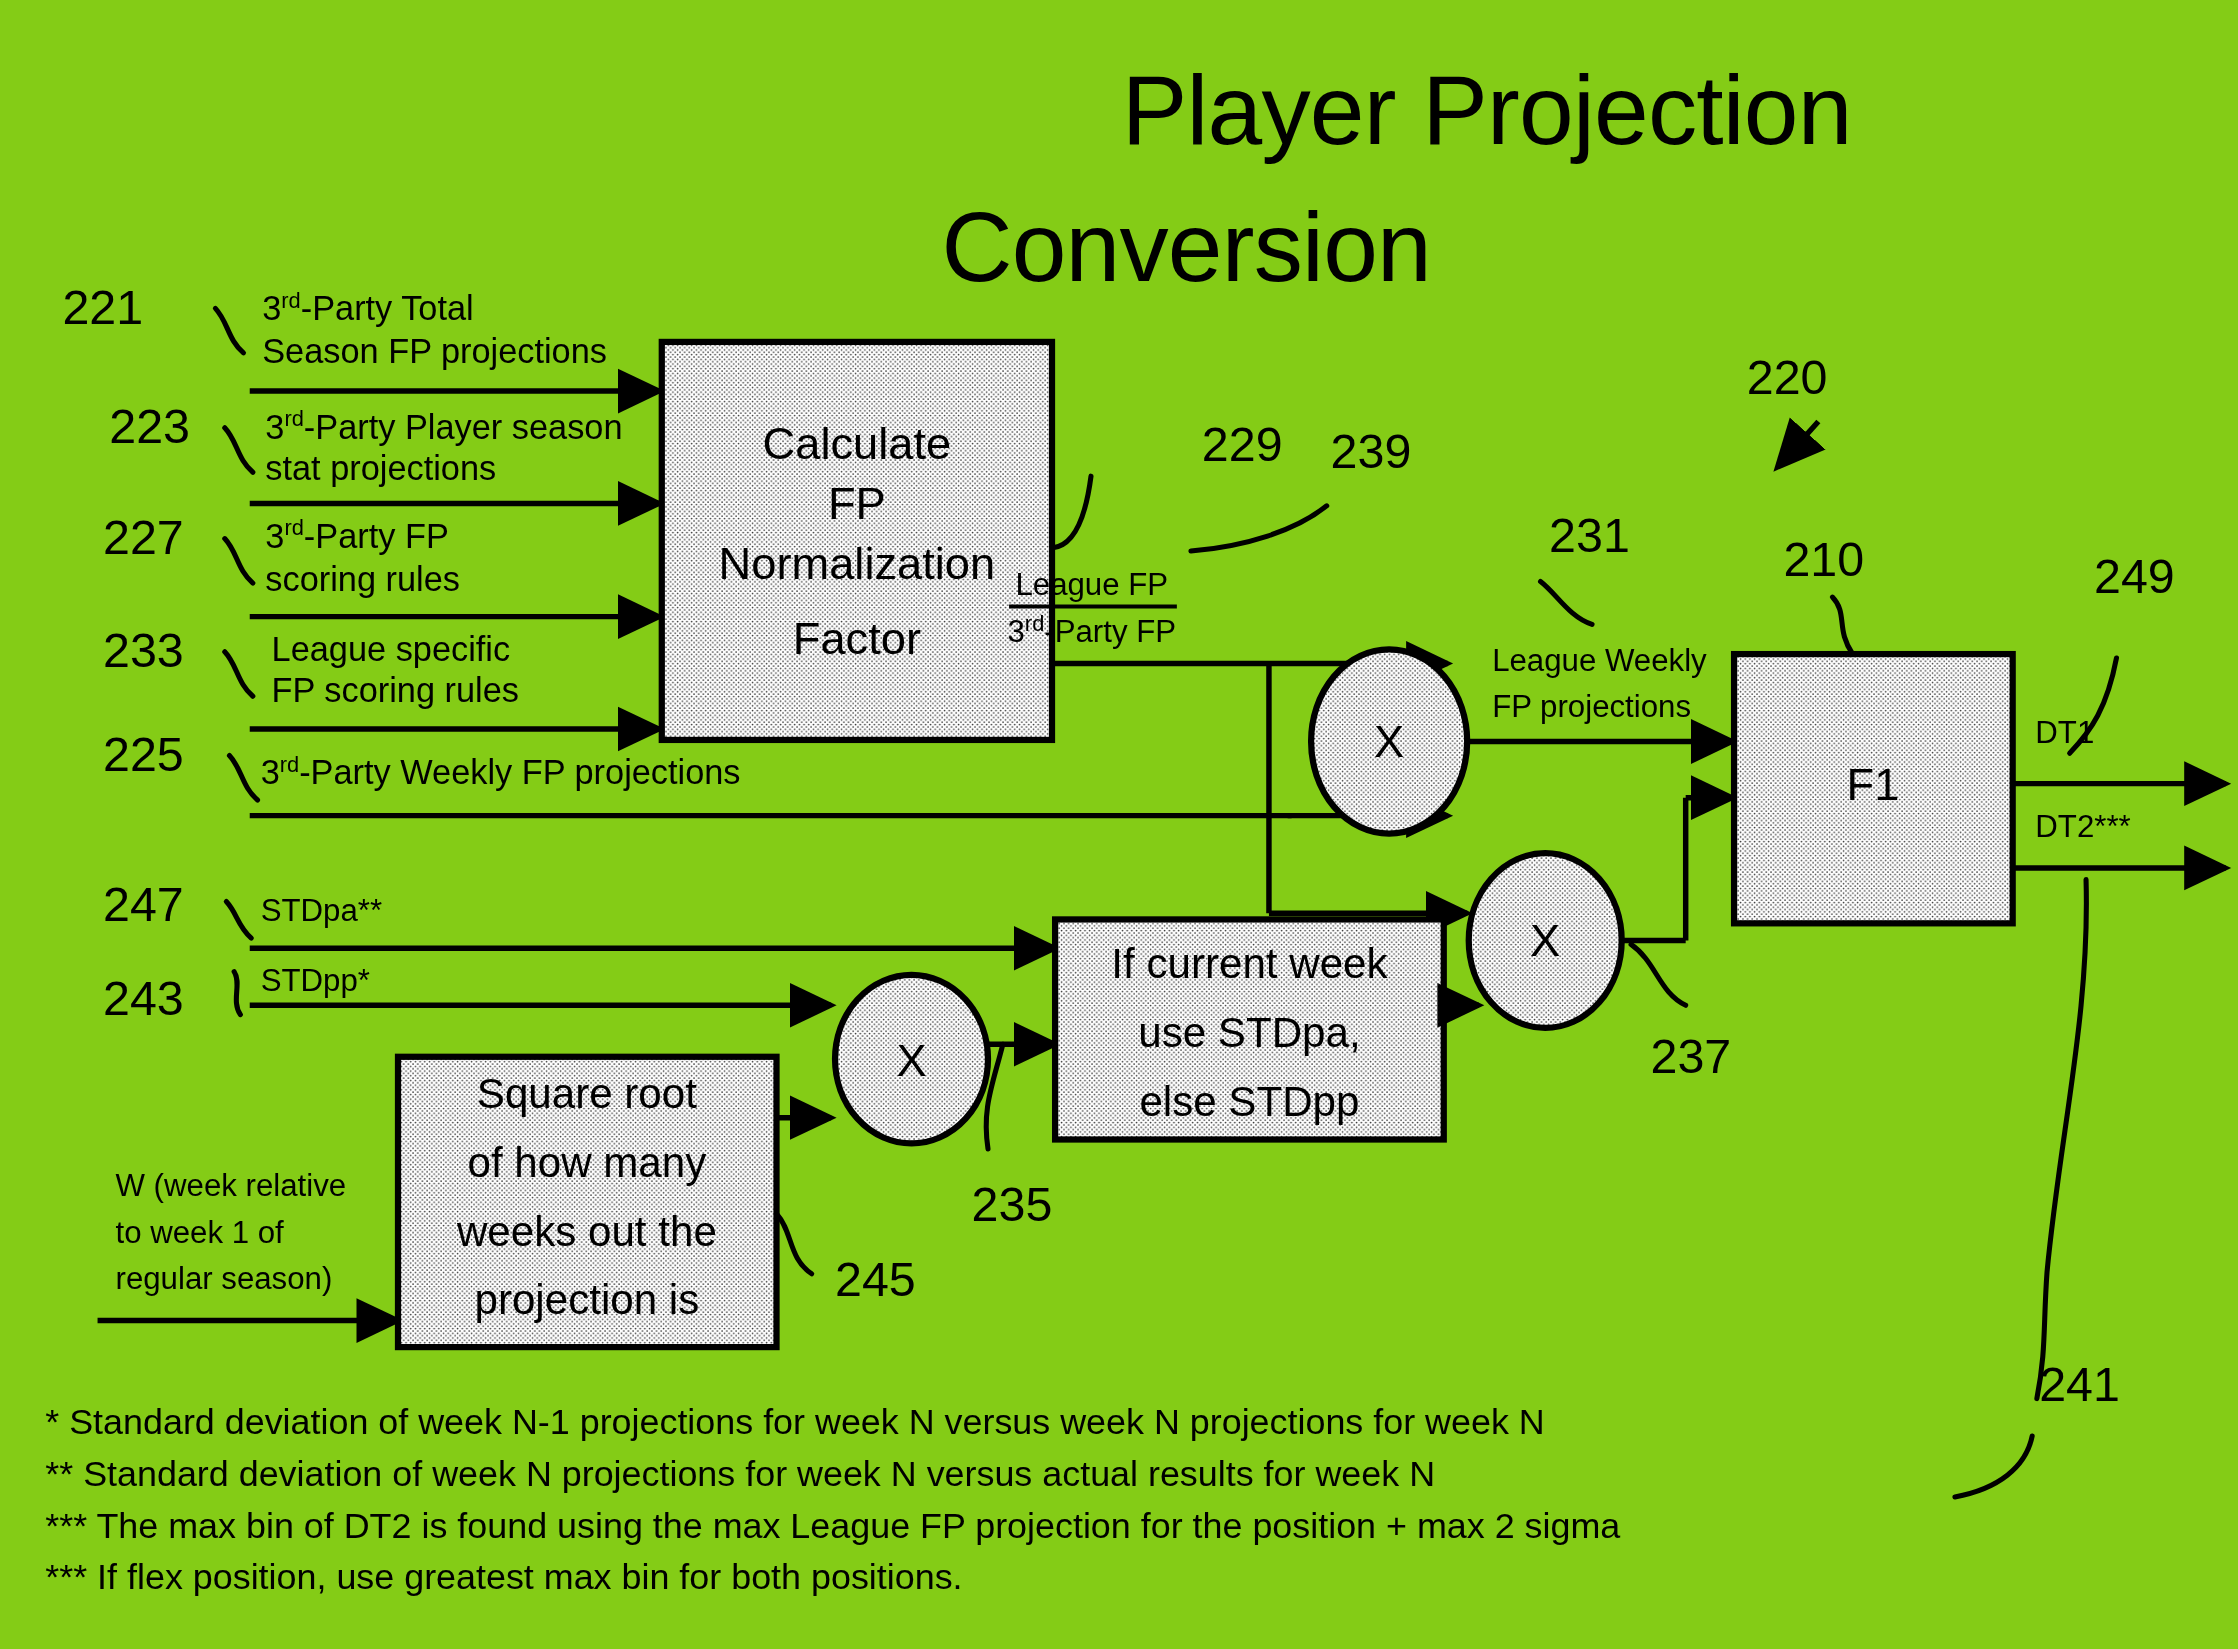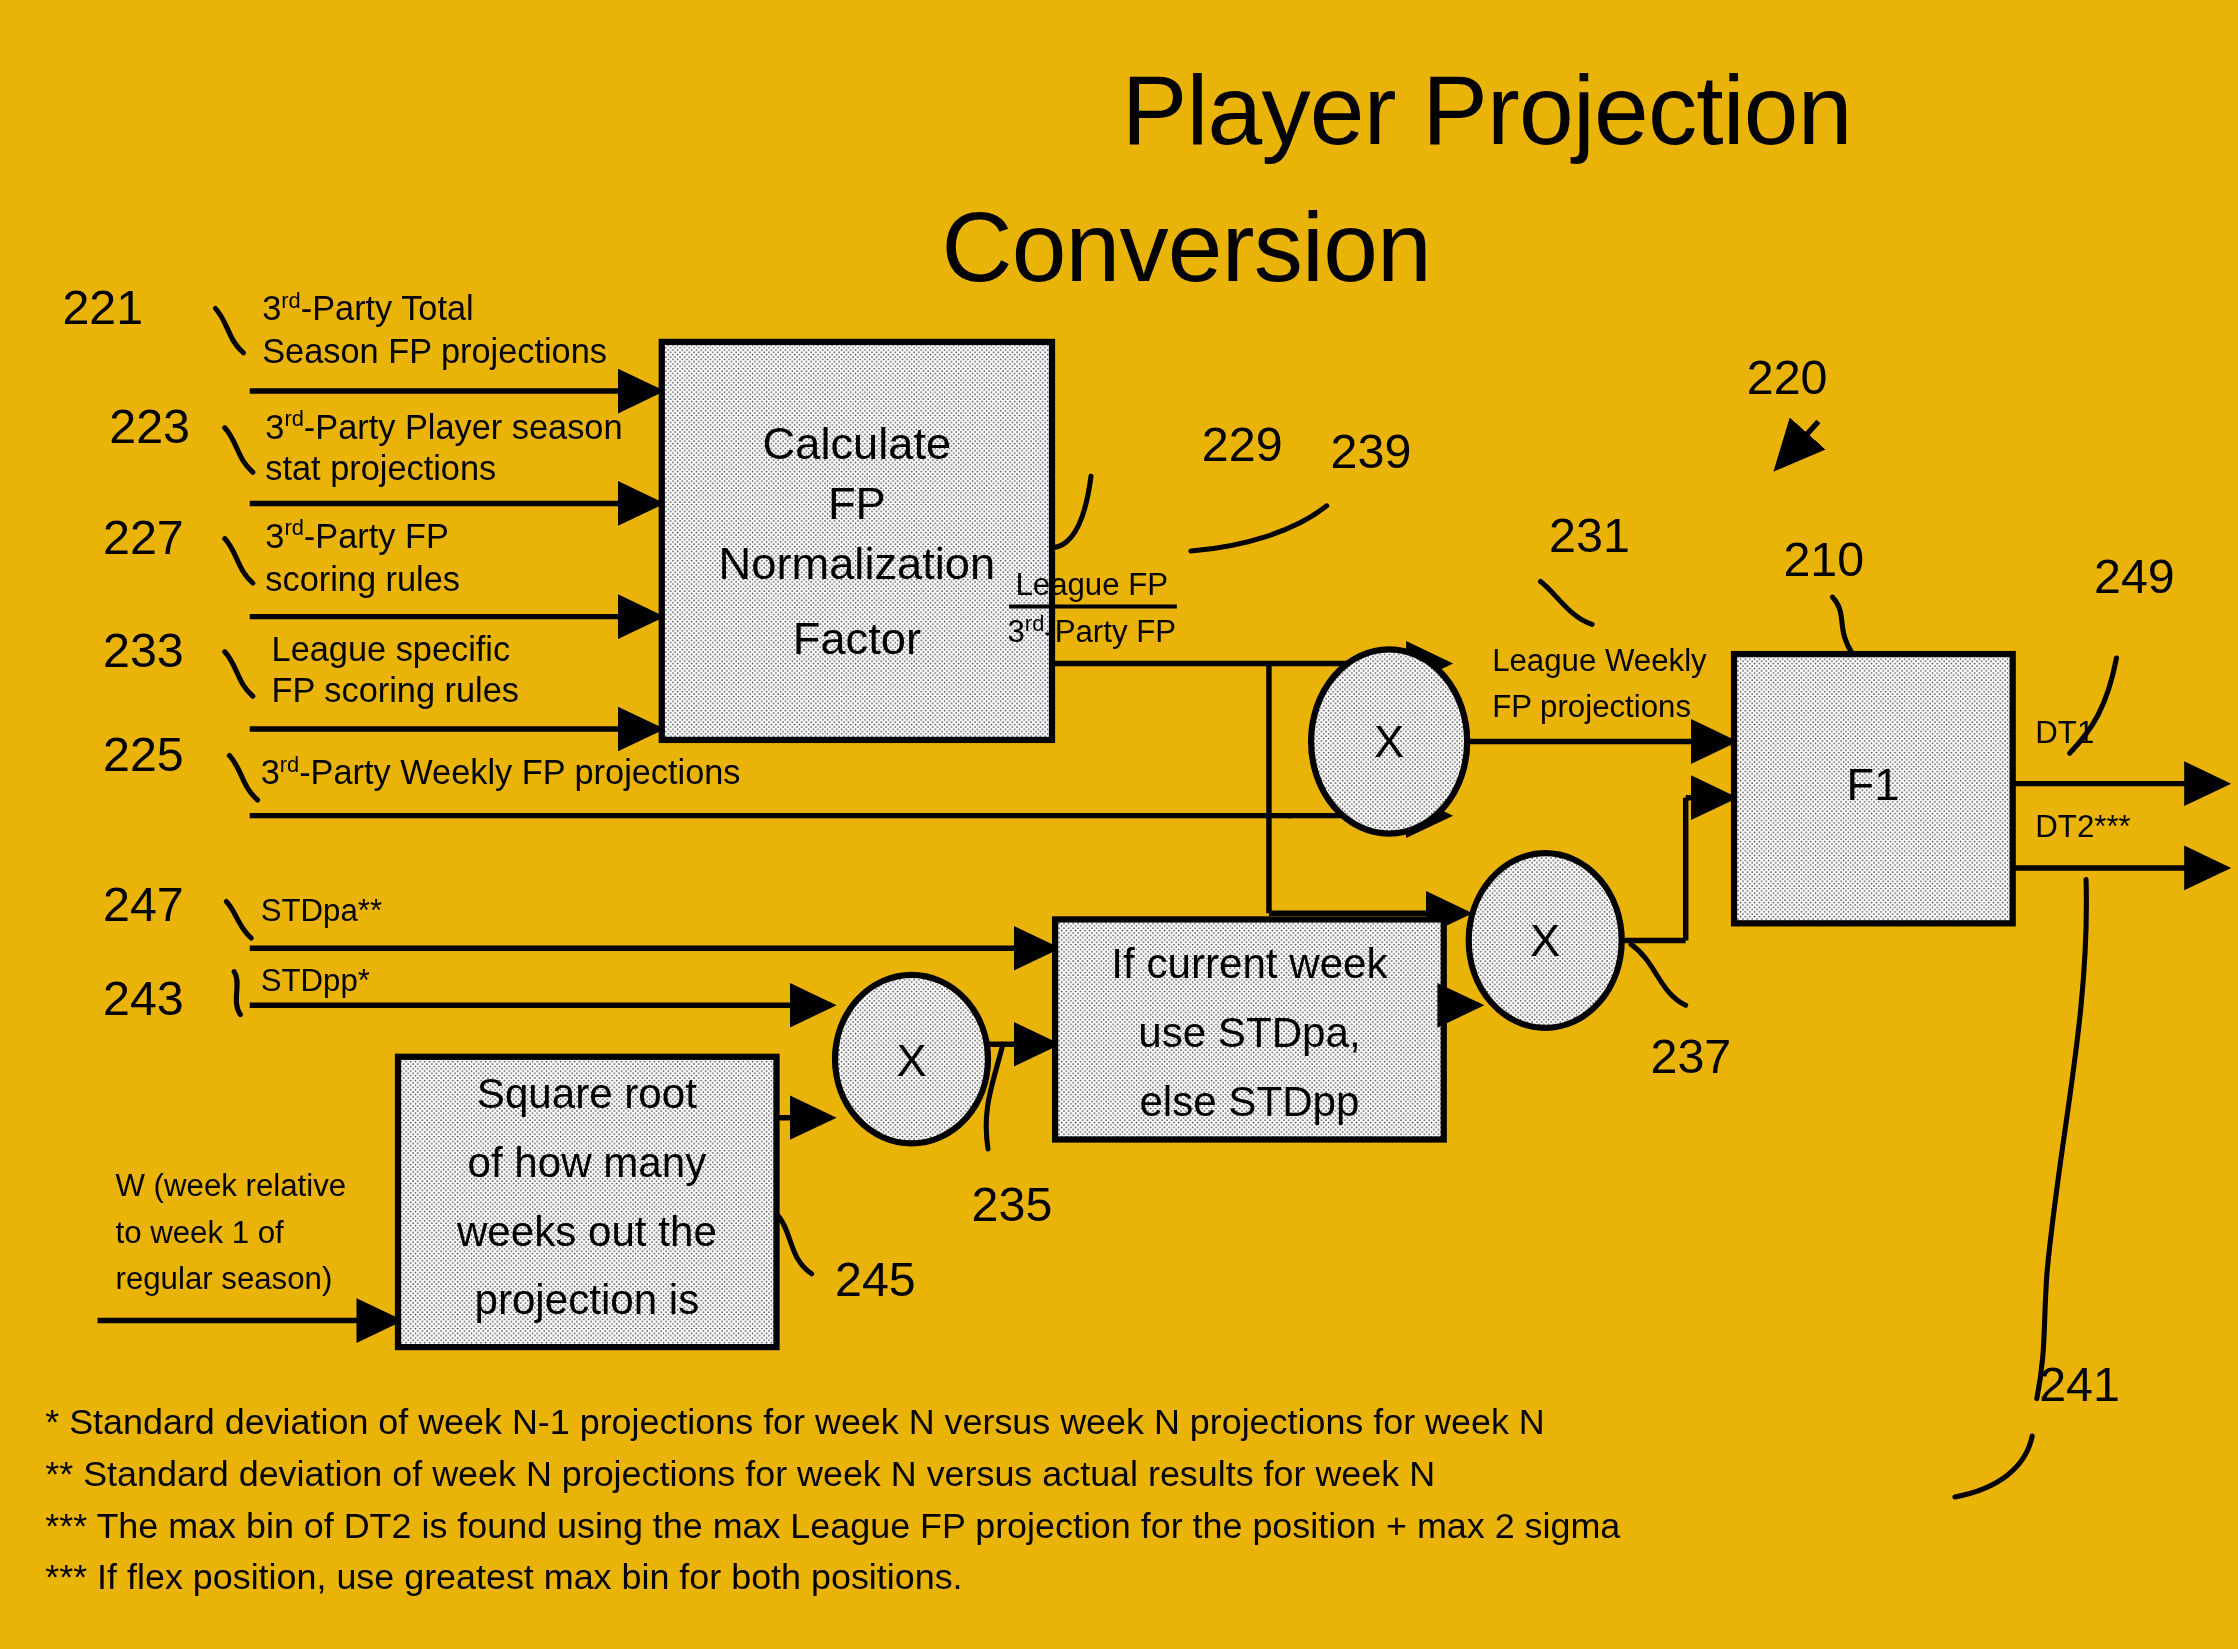--- a/index.html
+++ b/index.html
@@ -5,21 +5,21 @@
 <style>
   html, body {
     margin: 0;
     padding: 0;
     background: #ffffff;
   }
   #page {
     position: relative;
     width: 2239px;
     height: 1650px;
-    background: #eab308;
+    background: #84cc16;
     overflow: hidden;
     font-family: "Liberation Sans", sans-serif;
   }
   svg.diagram {
     position: absolute;
     top: 0;
     left: 0;
     width: 2239px;
     height: 1650px;
   }

